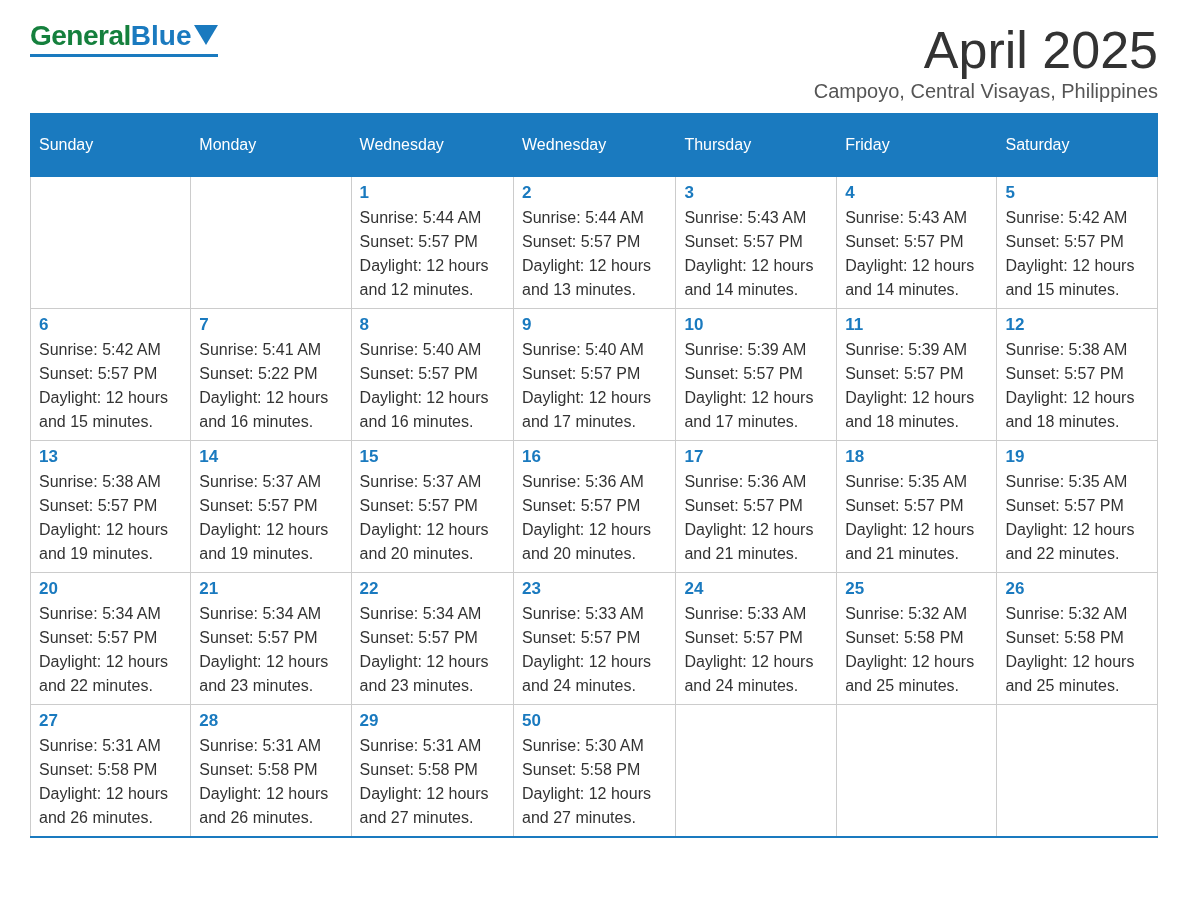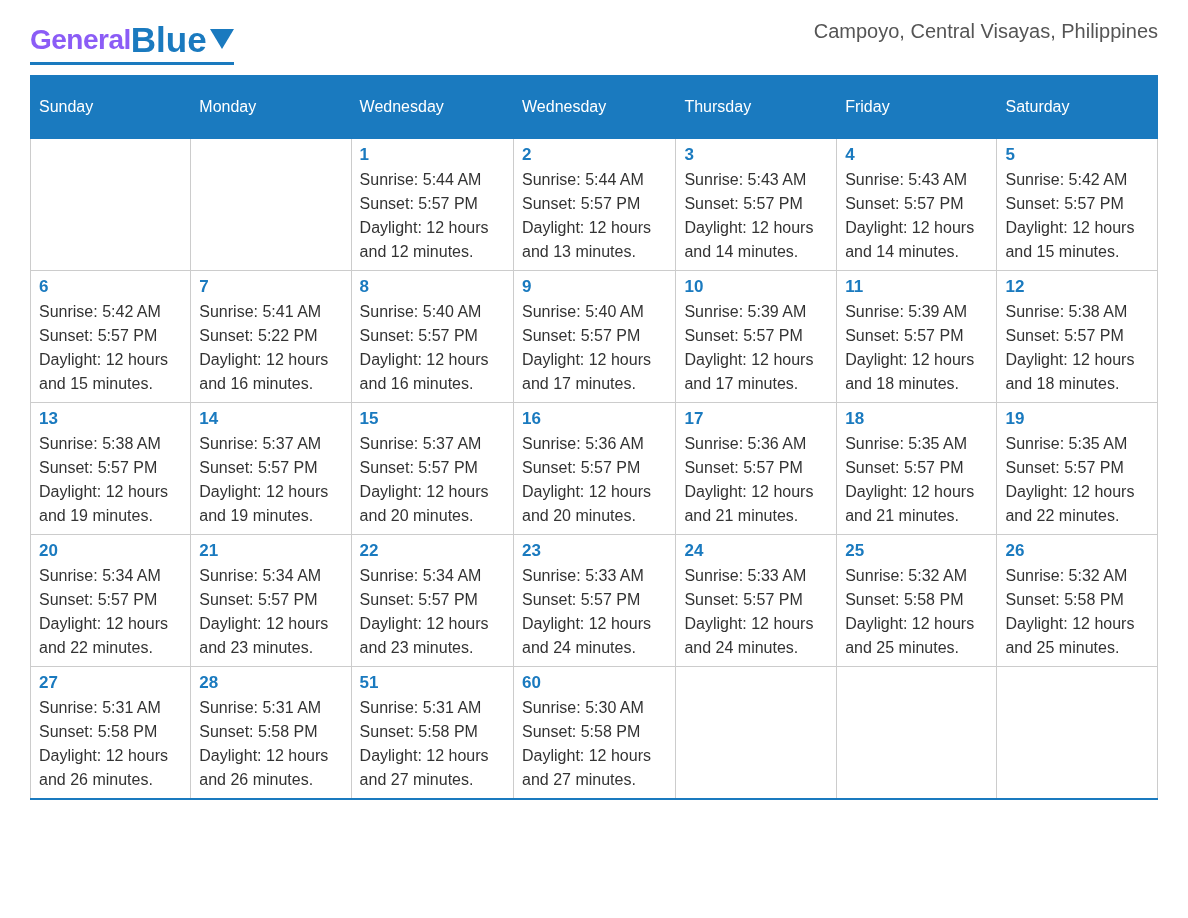--- a/index.html
+++ b/index.html
@@ -22,29 +22,29 @@
       flex-direction: column;
       align-items: flex-start;
     }
     .logo-text {
       display: flex;
       align-items: center;
     }
     .logo-general {
       font-size: 28px;
       font-weight: bold;
-      color: #8b5cf6;
+      color: #15803d;
       letter-spacing: -0.5px;
     }
     .logo-blue-part {
       display: flex;
       align-items: center;
     }
     .logo-blue {
-      font-size: 35px;
+      font-size: 28px;
       font-weight: bold;
       color: #1a7abf;
     }
     .logo-triangle {
       width: 0;
       height: 0;
       border-left: 12px solid transparent;
       border-right: 12px solid transparent;
       border-top: 20px solid #1a7abf;
       margin-left: 3px;
@@ -122,20 +122,21 @@
     <div class="logo-text">
       <span class="logo-general">General</span>
       <div class="logo-blue-part">
         <span class="logo-blue">Blue</span>
         <div class="logo-triangle"></div>
       </div>
     </div>
     <div class="logo-underline"></div>
   </div>
   <div class="title-section">
+    <div class="month-title">April 2025</div>
     <div class="location-title">Campoyo, Central Visayas, Philippines</div>
   </div>
 </div>
 
 <table class="calendar-table">
   <thead>
     <tr>
     <th>Sunday</th>
         <th>Monday</th>
         <th>Wednesday</th>
@@ -347,28 +348,28 @@
 and 26 minutes.</div>
         </td>
         <td>
           <span class="day-number">28</span>
           <div class="day-info" style="white-space: pre-line;">Sunrise: 5:31 AM
 Sunset: 5:58 PM
 Daylight: 12 hours
 and 26 minutes.</div>
         </td>
         <td>
-          <span class="day-number">51</span>
+          <span class="day-number">29</span>
           <div class="day-info" style="white-space: pre-line;">Sunrise: 5:31 AM
 Sunset: 5:58 PM
 Daylight: 12 hours
 and 27 minutes.</div>
         </td>
         <td>
-          <span class="day-number">60</span>
+          <span class="day-number">50</span>
           <div class="day-info" style="white-space: pre-line;">Sunrise: 5:30 AM
 Sunset: 5:58 PM
 Daylight: 12 hours
 and 27 minutes.</div>
         </td>
         <td class="empty-cell"></td>
         <td class="empty-cell"></td>
         <td class="empty-cell"></td>
       </tr>
     </tbody>

